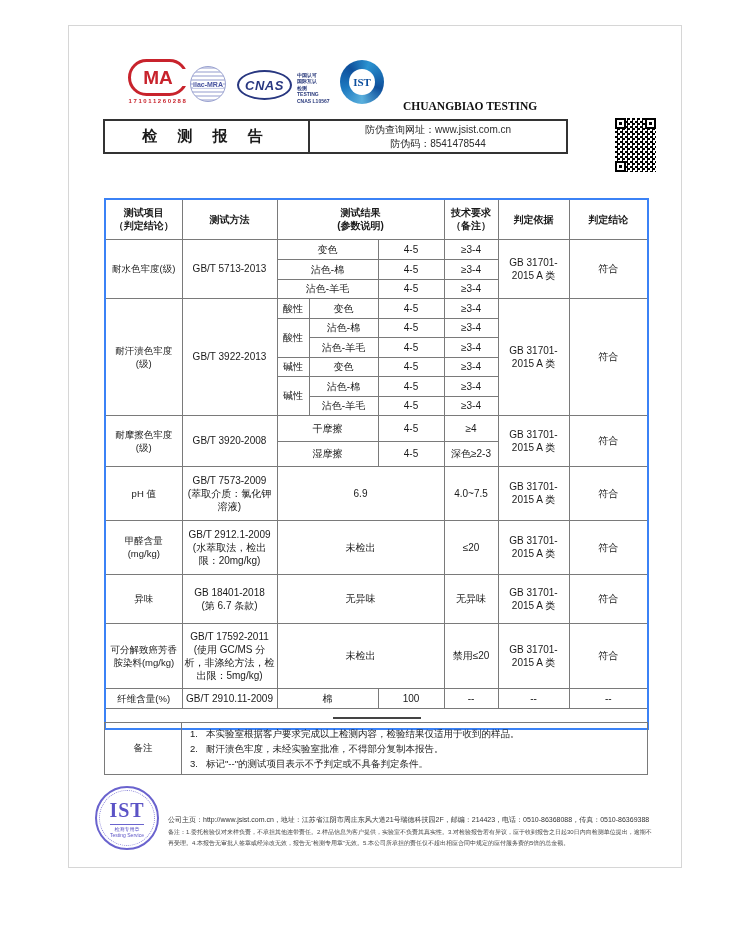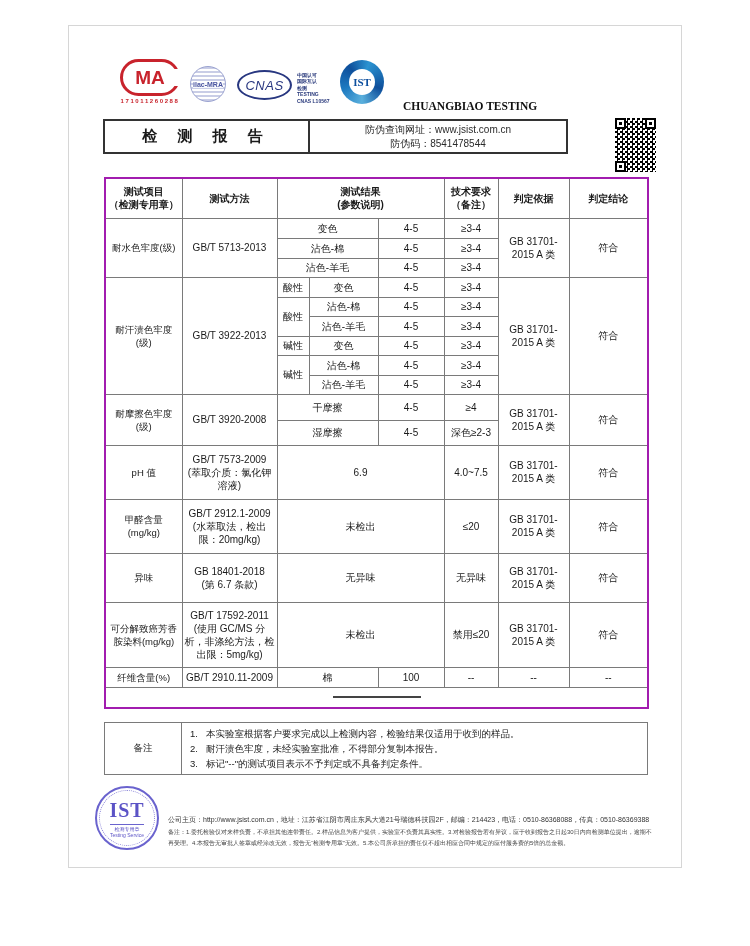--- a/index.html
+++ b/index.html
@@ -5,33 +5,33 @@
   html,body { margin:0; padding:0; }
   body {
     width:750px; height:946px; position:relative; background:#ffffff;
     font-family:"Liberation Sans","DejaVu Sans",sans-serif; color:#1a1a1a;
   }
   .page {
     position:absolute; left:68px; top:25px; width:614px; height:843px;
     background:#fff; border:1px solid #d6d6d6; box-sizing:border-box;
   }
   
-  .cma { position:absolute; left:51px; top:33px; width:60px; }
+  .cma { position:absolute; left:59px; top:33px; width:60px; }
   .cma .shape { width:60px; height:37px; border:3.5px solid #c8232c; border-radius:19px;
     box-sizing:border-box; display:flex; align-items:center; justify-content:center; position:relative; }
   .cma .shape::after { content:""; position:absolute; right:-5px; top:7px; height:calc(100% - 14px); width:9px; background:#fff; }
   .cma .shape span { color:#c8232c; font-weight:700; font-size:19px; }
   .cma .num { color:#c8232c; font-size:6px; font-weight:700; letter-spacing:1.6px; text-align:center; margin-top:2px; }
   .ilac { position:absolute; left:121px; top:40px; width:36px; height:36px; border-radius:50%;
     background:repeating-linear-gradient(0deg,#c9cde6 0 2px,#fff 2px 4px);
     border:1px solid #9aa2d0; display:flex; align-items:center; justify-content:center; box-sizing:border-box; }
   .ilac span { background:rgba(255,255,255,.85); font-size:7px; font-weight:700; color:#4a55a0; }
   .cnas { position:absolute; left:168px; top:44px; width:55px; height:30px; border:2.5px solid #283780;
     border-radius:50%; box-sizing:border-box; display:flex; align-items:center; justify-content:center; }
-  .cnas span { background:#fff; color:#283780; font-weight:400; font-style:italic; font-size:13px; padding:0 1px; letter-spacing:.5px; }
+  .cnas span { background:#fff; color:#283780; font-weight:700; font-style:italic; font-size:13px; padding:0 1px; letter-spacing:.5px; }
   .accred { position:absolute; left:228px; top:46px; font-size:5px; line-height:6.4px; color:#2a3a7c; font-weight:600; }
   .ist-logo { position:absolute; left:271px; top:34px; width:44px; height:44px; border-radius:50%;
     background:conic-gradient(from 20deg,#2b93d1,#0e4f9b 90deg,#5ab0dd 160deg,#1d79c0 230deg,#0e4f9b 300deg,#2b93d1);
     display:flex; align-items:center; justify-content:center; }
   .ist-logo .inner { width:26px; height:26px; background:#fff; border-radius:50%; display:flex; align-items:center;
     justify-content:center; color:#0d4f9e; font-weight:700; font-size:11px; font-family:"Liberation Serif","DejaVu Serif",serif; }
   .brand-cn { position:absolute; left:332px; top:39px; font-size:29px; font-weight:700; letter-spacing:5px;
     color:#111; font-family:"Liberation Serif","DejaVu Serif",serif; }
   .brand-en { position:absolute; left:334px; top:74px; font-size:11.5px; font-weight:700; color:#111;
     font-family:"Liberation Serif","DejaVu Serif",serif; }
@@ -43,22 +43,22 @@
   .hdr .rno { font-size:10.5px; font-weight:700; }
   .hdr .pinfo { font-size:10.5px; color:#222; }
   
   .qr { position:absolute; left:546px; top:92px; width:41px; height:54px;
     background:conic-gradient(#000 90deg,#fff 90deg 180deg,#000 180deg 270deg,#fff 270deg);
     background-size:5px 5px; }
   .qr .f { position:absolute; width:11px; height:11px; border:2px solid #000; background:#fff; box-sizing:border-box; }
   .qr .f::after { content:""; position:absolute; inset:2px; background:#000; }
   .qr .f1 { left:0; top:0; } .qr .f2 { right:0; top:0; } .qr .f3 { left:0; bottom:0; }
   
-  table.main { position:absolute; left:35px; top:151px; width:543px; border-collapse:collapse;
-    table-layout:fixed; font-size:10px; border:2px solid #a21caf; }
+  table.main { position:absolute; left:35px; top:172px; width:543px; border-collapse:collapse;
+    table-layout:fixed; font-size:10px; border:2px solid #3b82f6; }
   .main th, .main td { border:1px solid #7a7a7a; text-align:center; vertical-align:middle;
     padding:1px 2px; line-height:13px; font-weight:400; overflow:hidden; }
   .main th { font-weight:700; }
   .main .item { font-size:9.5px; }
   .end-line { width:88px; border-top:2px solid #444; margin:0 auto; }
   
   table.remarks { position:absolute; left:35px; top:696px; width:543px; border-collapse:collapse;
     table-layout:fixed; font-size:9.5px; border:1.5px solid #555; }
   .remarks td { border:1px solid #7a7a7a; vertical-align:middle; }
   .remarks .lbl { text-align:center; }
@@ -135,21 +135,21 @@
         <col style="width:69px">
       <col style="width:66px">
         <col style="width:54px">
         <col style="width:71px">
         <col style="width:79px">
     </colgroup>
     <tbody>
         <tr style="height:40px">
       <th>
             <div>测试项目</div>
-            <div>（检测专用章）</div>
+            <div>（判定结论）</div>
           </th>
       <th>测试方法</th>
       <th colspan="3">
             <div>测试结果</div>
             <div>(参数说明)</div>
           </th>
       <th>
             <div>技术要求</div>
             <div>（备注）</div>
           </th>

